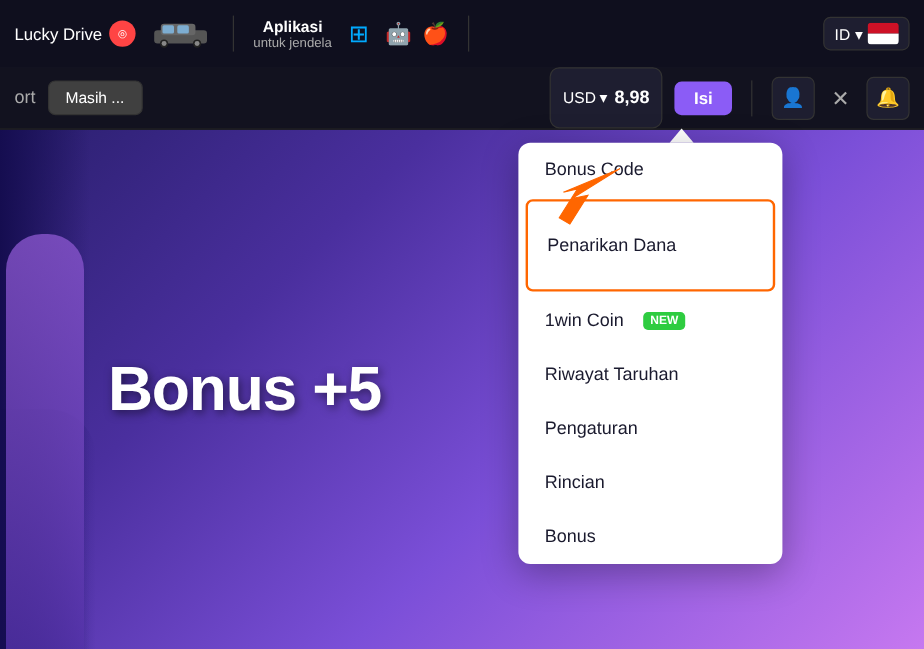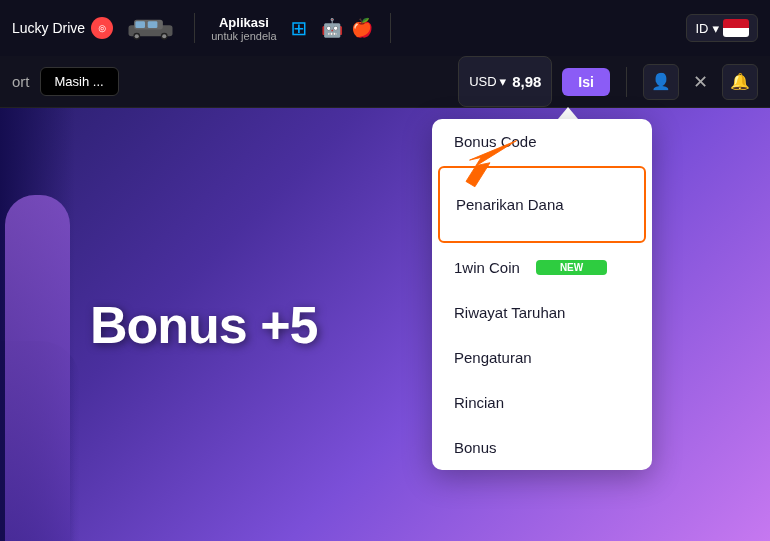--- a/index.html
+++ b/index.html
@@ -121,21 +121,21 @@
       z-index: 10;
       border-bottom: 1px solid #222;
     }
 
     .report-text {
       color: #aaa;
       font-size: 15px;
     }
 
     .status-btn {
-      background: #000000;
+      background: #404040;
       border: 1px solid #333;
       border-radius: 6px;
       padding: 6px 14px;
       color: white;
       font-size: 13px;
       cursor: pointer;
       display: flex;
       align-items: flex-end;
       gap: 4px;
     }
@@ -247,21 +247,21 @@
       display: flex;
       align-items: center;
       gap: 10px;
     }
 
     .new-badge {
       background: #2ecc40;
       color: white;
       font-size: 10px;
       font-weight: 700;
-      padding: 2px 24px;
+      padding: 2px 6px;
       border-radius: 4px;
       margin-left: 6px;
       text-align: right;
     }
 
     
     .main-content {
       position: absolute;
       top: 108px;
       left: 0;

